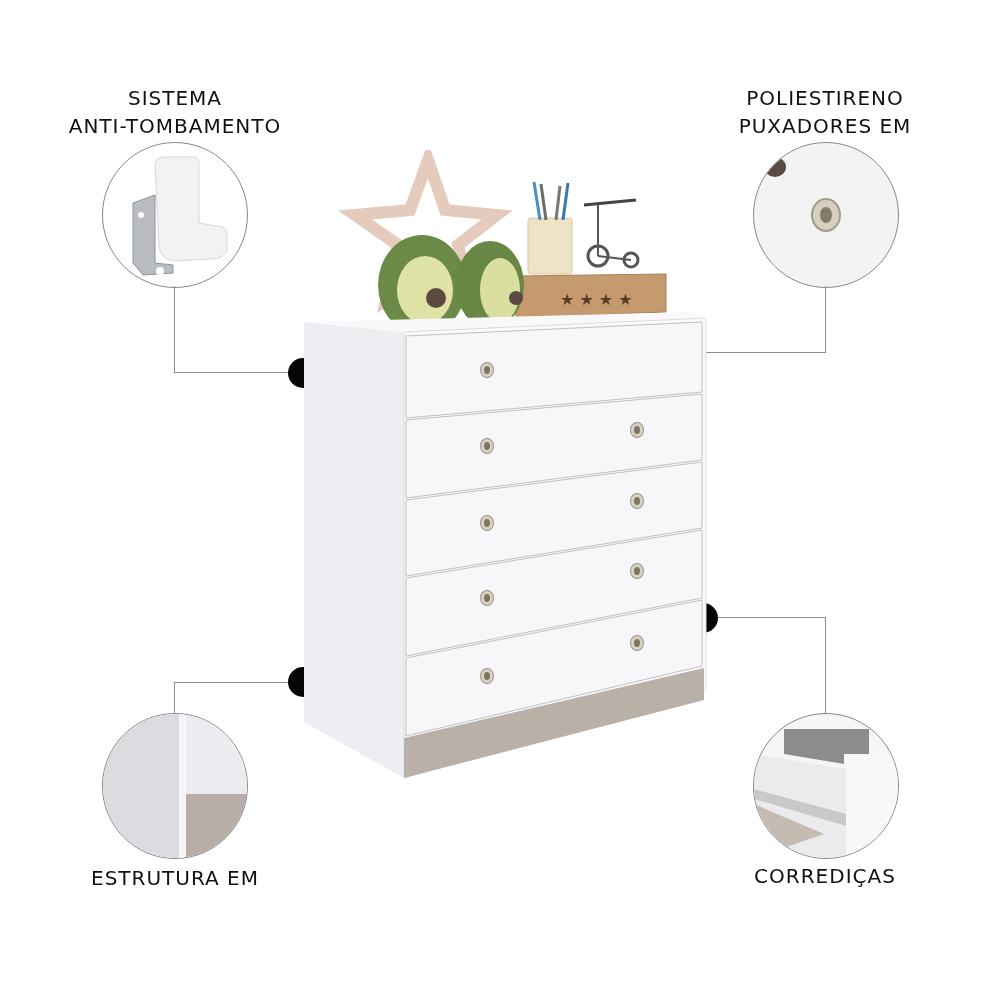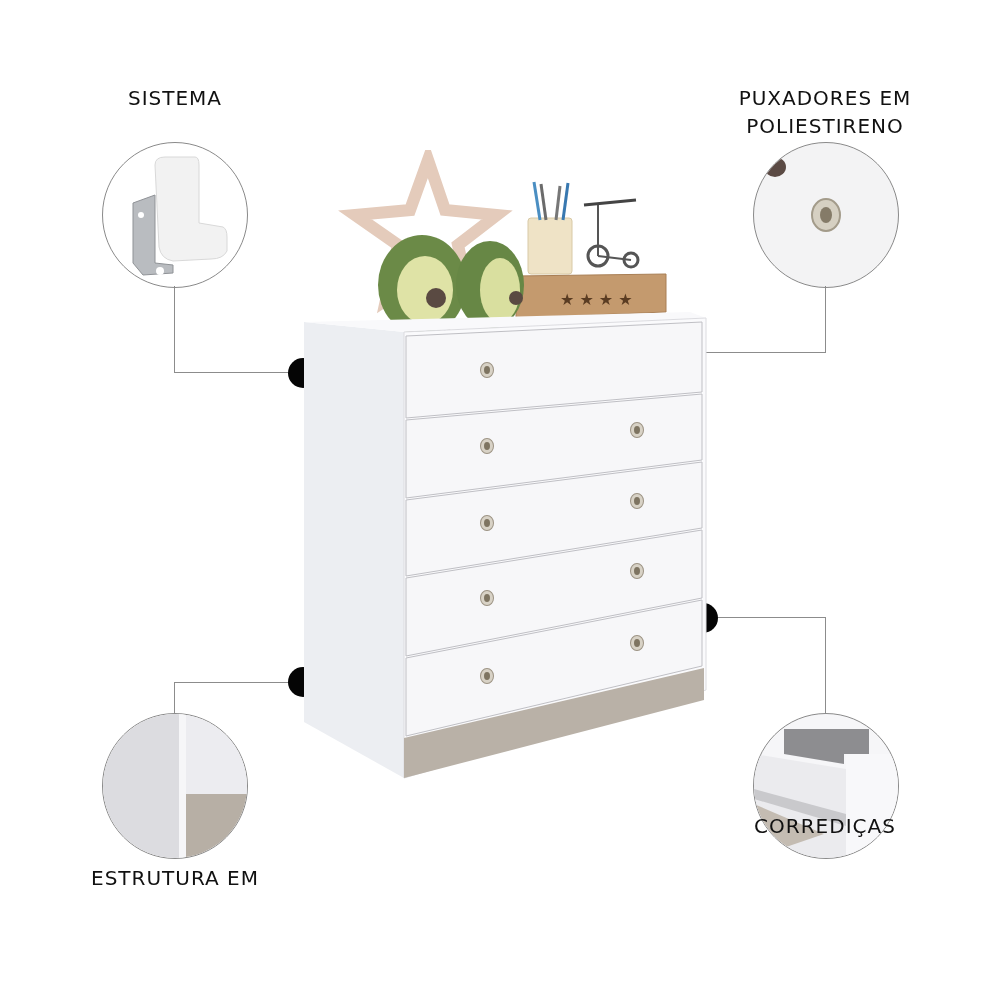--- a/index.html
+++ b/index.html
@@ -10,36 +10,37 @@
   .dot{position:absolute;width:30px;height:30px;border-radius:50%;background:#050505;}
   .line{position:absolute;background:#8c8c8c;}
   .handle{position:absolute;width:14px;height:16px;border-radius:50%;background:#d8d2c6;border:1px solid #9c9384;box-sizing:border-box;}
   .handle::after{content:"";position:absolute;left:3px;top:3px;width:6px;height:8px;border-radius:50%;background:#7e7461;}
 </style>
 </head>
 <body>
 
 <div class="label" style="left:55px;top:84px;width:240px;">
   <span>SISTEMA</span>
+  <span>ANTI-TOMBAMENTO</span>
 </div>
 <div class="circle" style="left:102px;top:142px;width:144px;height:144px;background:#ffffff;">
   <svg width="144" height="144" viewBox="0 0 144 144">
     <polygon points="30,60 52,52 52,120 70,122 70,130 40,132 30,120" fill="#b9bcc0" stroke="#8f9296" stroke-width="1"></polygon>
     <circle cx="38" cy="72" r="3" fill="#ffffff"></circle>
     <circle cx="57" cy="128" r="4" fill="#ffffff"></circle>
     <path d="M52,22 Q52,14 62,14 L92,14 Q96,14 96,22 L96,80 L120,84 Q124,86 124,94 L124,108 Q120,116 108,116 L70,118 Q58,116 56,104 Z" fill="#f2f2f2" stroke="#d8d8d8" stroke-width="1"></path>
   </svg>
 </div>
 <div class="line" style="left:174px;top:286px;width:1px;height:87px;"></div>
 <div class="line" style="left:174px;top:372px;width:125px;height:1px;"></div>
 <div class="dot" style="left:288px;top:358px;"></div>
 
 <div class="label" style="left:715px;top:84px;width:220px;">
+  <span>POLIESTIRENO</span>
   <span>PUXADORES EM</span>
-  <span>POLIESTIRENO</span>
 </div>
 <div class="circle" style="left:753px;top:142px;width:144px;height:144px;background:#f3f3f4;">
   <div style="position:absolute;left:57px;top:55px;width:30px;height:34px;border-radius:50%;background:#d6d0c2;border:2px solid #a39b8a;box-sizing:border-box;">
     <div style="position:absolute;left:7px;top:7px;width:12px;height:16px;border-radius:50%;background:#857b68;"></div>
   </div>
   <div style="position:absolute;left:10px;top:14px;width:22px;height:20px;border-radius:50%;background:#5b4a44;"></div>
 </div>
 <div class="line" style="left:825px;top:286px;width:1px;height:67px;"></div>
 <div class="line" style="left:656px;top:352px;width:170px;height:1px;"></div>
 <div class="dot" style="left:629px;top:338px;"></div>
@@ -62,21 +63,21 @@
     <polygon points="30,15 115,15 115,40 90,40 90,50 30,40" fill="#8d8d90"></polygon>
     <polygon points="0,40 92,55 92,144 0,144" fill="#ebebee"></polygon>
     <polygon points="92,40 144,40 144,144 92,144" fill="#f8f8fa"></polygon>
     <polygon points="0,75 92,100 92,112 0,85" fill="#c9c9cc"></polygon>
     <polygon points="0,90 70,120 0,144" fill="#c4bcb2"></polygon>
   </svg>
 </div>
 <div class="line" style="left:716px;top:617px;width:110px;height:1px;"></div>
 <div class="line" style="left:825px;top:617px;width:1px;height:97px;"></div>
 <div class="dot" style="left:688px;top:603px;"></div>
-<div class="label" style="left:715px;top:812px;width:220px;">
+<div class="label" style="left:715px;top:862px;width:220px;">
   <span>CORREDIÇAS</span>
 </div>
 
 <div style="position:absolute;left:300px;top:150px;width:420px;height:640px;">
   <svg width="420" height="640" viewBox="300 150 420 640">
 
     <polygon points="428,160 445,210 497,215 458,245 470,300 428,272 386,300 398,245 355,215 410,210" fill="none" stroke="#e4cbbb" stroke-width="12" stroke-linejoin="miter"></polygon>
 
     <rect x="528" y="218" width="44" height="56" rx="3" fill="#efe3c6" stroke="#d8c9a6"></rect>
     <line x1="534" y1="182" x2="540" y2="220" stroke="#4a8ec2" stroke-width="3"></line>

